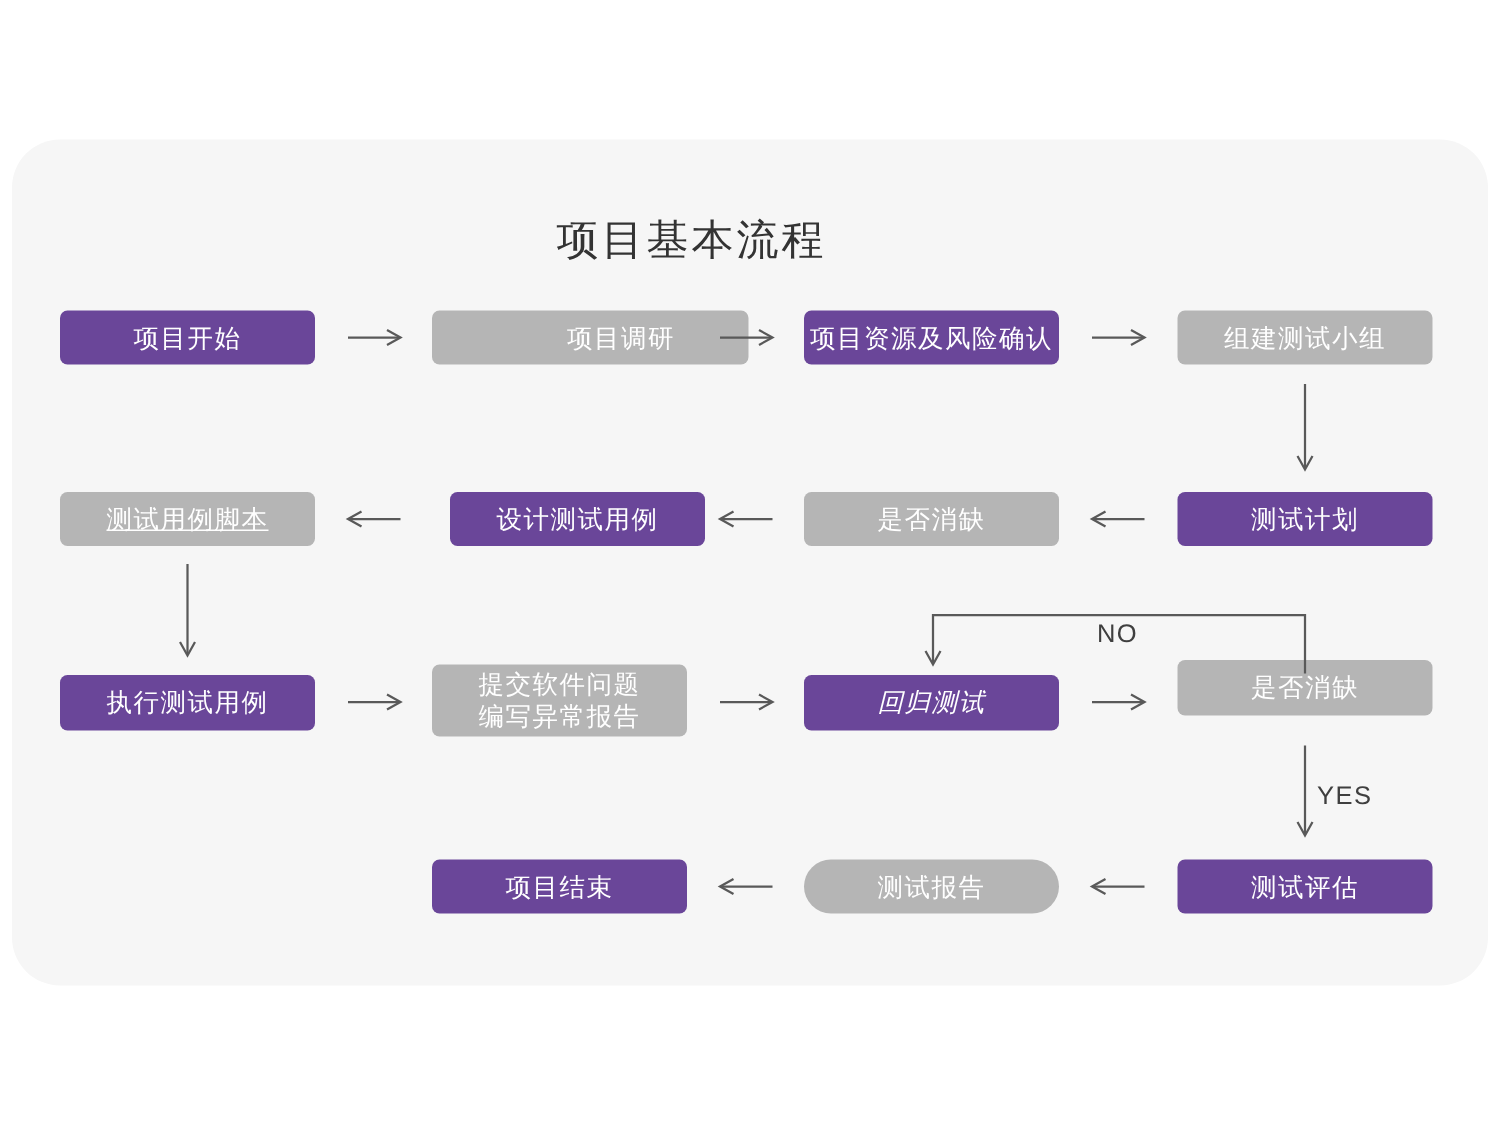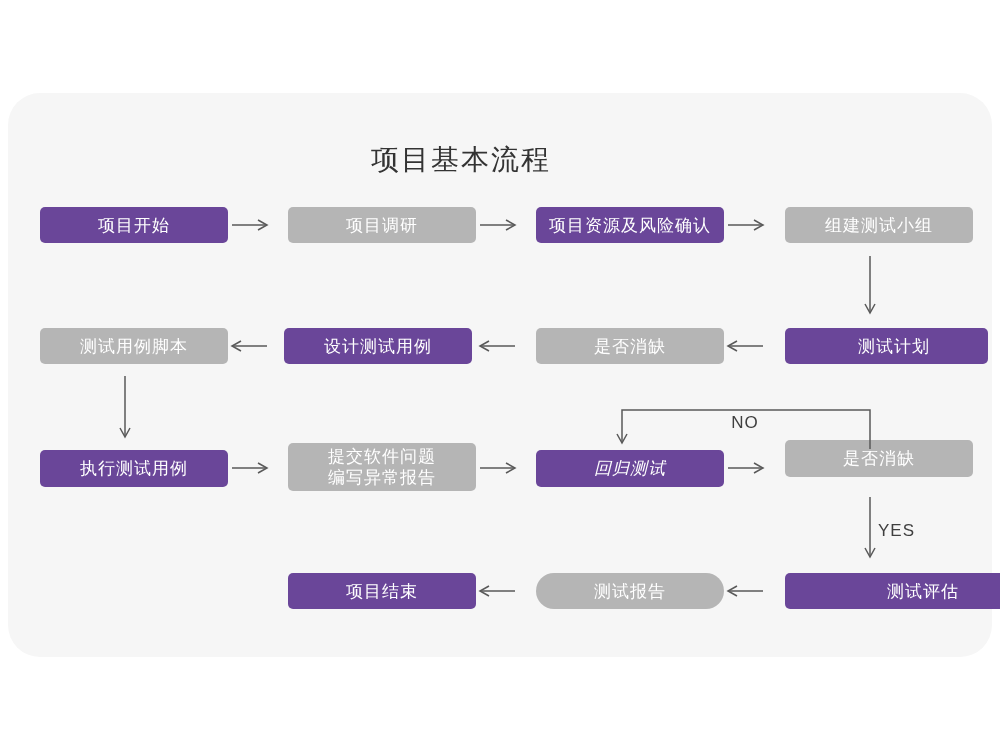--- a/index.html
+++ b/index.html
@@ -11,21 +11,21 @@
   .card{
     position:absolute;left:8px;top:93px;width:984px;height:564px;
     background:var(--card_bg,#f6f6f6);border-radius:32px;
   }
   .title{
     position:absolute;top:141px;left:0;width:922px;text-align:center;
     font-size:28px;letter-spacing:2px;color:var(--title_text,#333333);
     font-weight:500;
   }
   .node{
-    position:absolute;width:188px;height:36px;
+    position:absolute;width:170px;height:36px;
     display:flex;align-items:center;justify-content:center;
     border-radius:5px;color:var(--node_text,#ffffff);
     font-size:17px;letter-spacing:1px;text-align:center;
     white-space:pre-line;line-height:21px;
   }
   .purple{background:var(--purple,#6a4699);}
   .gray{background:var(--gray,#b5b5b5);}
   .connector-layer{position:absolute;left:0;top:0;}
   .connector-layer polyline, .connector-layer path{
     fill:none;stroke:var(--arrow,#595959);stroke-width:1.5;
@@ -38,36 +38,36 @@
   .edge-label.yes{left:878px;top:521px;}
 </style>
 </head>
 <body>
 
 <div class="card"></div>
 
 <div class="title">项目基本流程</div>
 
 <div class="node purple" style="left:40px;top:207px;">项目开始</div>
-<div class="node gray" style="left:288px;top:207px;">项目调研</div>
+<div class="node gray" style="left:288px;top:207px;padding-left:41px;">项目调研</div>
 <div class="node purple" style="left:536px;top:207px;">项目资源及风险确认</div>
 <div class="node gray" style="left:785px;top:207px;">组建测试小组</div>
 
-<div class="node purple" style="left:785px;top:328px;padding-left:15px;">测试计划</div>
+<div class="node purple" style="left:785px;top:328px;">测试计划</div>
 <div class="node gray" style="left:536px;top:328px;">是否消缺</div>
-<div class="node purple" style="left:284px;top:328px;text-align:right;">设计测试用例</div>
-<div class="node gray" style="left:40px;top:328px;">测试用例脚本</div>
+<div class="node purple" style="left:300px;top:328px;text-align:right;">设计测试用例</div>
+<div class="node gray" style="left:40px;top:328px;text-decoration:underline;">测试用例脚本</div>
 
 <div class="node purple" style="left:40px;top:450px;height:37px;text-align:center;">执行测试用例</div>
 <div class="node gray" style="left:288px;top:443px;height:48px;">提交软件问题
 编写异常报告</div>
 <div class="node purple" style="left:536px;top:450px;height:37px;font-style:italic;">回归测试</div>
 <div class="node gray" style="left:785px;top:440px;height:37px;">是否消缺</div>
 
-<div class="node purple" style="left:785px;top:573px;padding-left:44px;">测试评估</div>
+<div class="node purple" style="left:785px;top:573px;">测试评估</div>
 <div class="node gray" style="left:536px;top:573px;border-radius:18px;">测试报告</div>
 <div class="node purple" style="left:288px;top:573px;text-align:center;">项目结束</div>
 
 <svg class="connector-layer" width="1000" height="750">
 
   <g>
     <polyline points="232,225 266,225"></polyline>
       <polyline points="258,220 267,225 258,230"></polyline>
   </g>
   <g>

